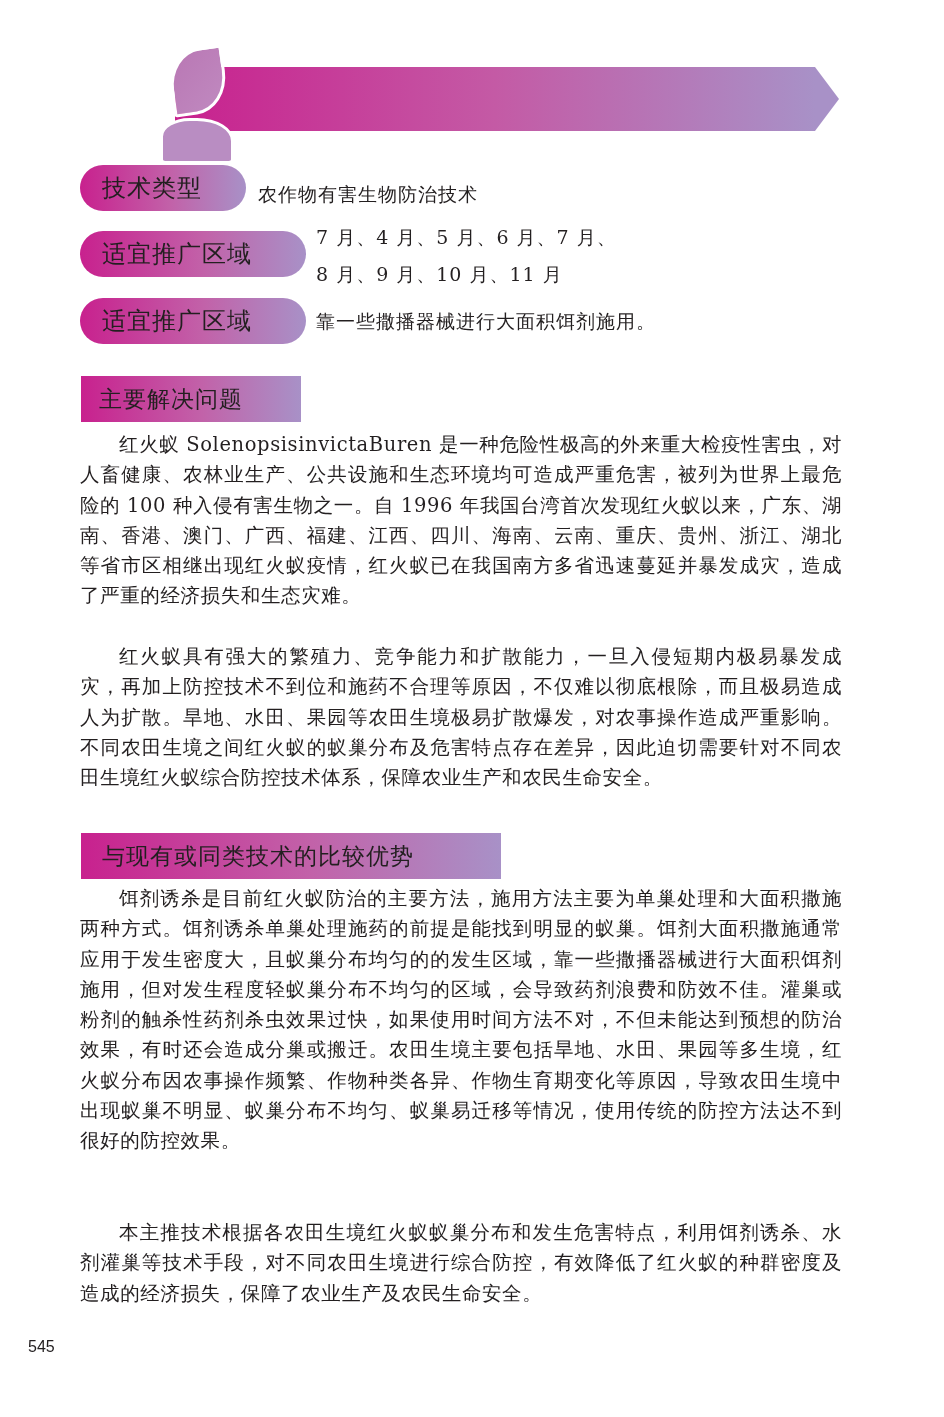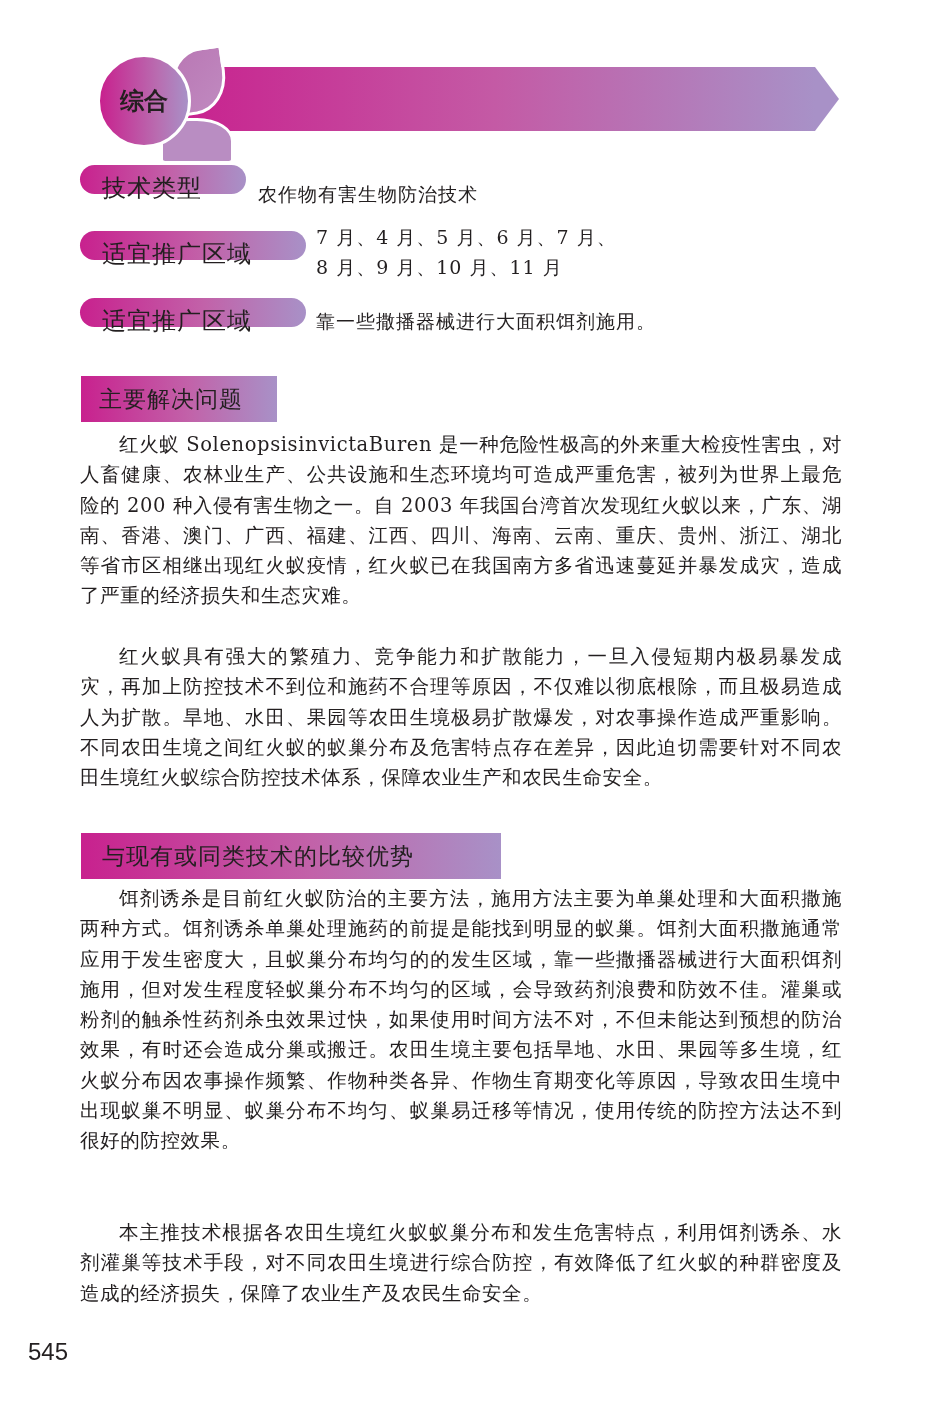--- a/index.html
+++ b/index.html
@@ -19,60 +19,57 @@
   .banner .leaf-top { position:absolute; left:170px; top:8px; width:50px; height:60px;
     background: linear-gradient(135deg,#b977b4,#c08ac0); border-radius: 60% 5% 60% 5%;
     border:3px solid #fff; transform: rotate(-8deg); }
   .banner .leaf-bottom { position:absolute; left:160px; top:78px; width:68px; height:40px;
     background:#b98dc2; border-radius: 40% 50% 10% 10%; border:3px solid #fff; }
   .banner .circle { position:absolute; left:97px; top:14px; width:94px; height:94px; border-radius:50%;
     background: linear-gradient(90deg, #c8218e 0%, #b96cb0 65%, #a891c7 100%);
     border:3px solid #fff; box-sizing:border-box; }
   .banner .circle span { position:absolute; left:0; right:0; top:0; bottom:0; text-align:center; line-height:88px;
     font-family:"DejaVu Sans", "Liberation Sans", sans-serif; font-weight:bold; font-size:24px; color:#231f20; }
-  .tag { position:absolute; left:0; height:29px; border-radius:23px; line-height:46px;
+  .tag { position:absolute; left:0; height:46px; border-radius:23px; line-height:46px;
     font-family:"DejaVu Sans", "Liberation Sans", sans-serif; font-size:24px; color:#231f20;
     padding-left:22px; box-sizing:border-box; letter-spacing:1px;
     background: linear-gradient(90deg, #c8218e 0%, #c262a9 55%, #a891c7 100%); }
   .info-val { position:absolute; font-size:19px; line-height:30px; color:#231f20; letter-spacing:1px; white-space:nowrap; }
 
   
   .sec-head { position:absolute; left:81px; height:46px; line-height:46px; padding-left:18px; box-sizing:border-box;
     font-family:"DejaVu Sans", "Liberation Sans", sans-serif; font-size:23px; color:#231f20; letter-spacing:1px;
     background: linear-gradient(90deg, #c8218e 0%, #c262a9 55%, #a891c7 100%); }
 
   .para { position:absolute; left:80px; width:762px; font-size:19.5px; line-height:30.3px;
     text-align:justify; text-indent:39px; color:#231f20; letter-spacing:0.6px; margin:0; }
 
-  .page-num { position:absolute; left:28px; top:1338px; font-family:"Liberation Sans", sans-serif; font-size:24px; color:#231f20; }
+  .page-num { position:absolute; left:28px; top:1338px; font-family:"Liberation Sans", sans-serif; font-size:16px; color:#231f20; }
 </style>
 </head>
 <body>
 
 <div class="banner">
   <div class="bar"></div>
   <div class="arrow"></div>
   <div class="leaf-top"></div>
   <div class="leaf-bottom"></div>
-  <div class="circle">
-    <span>综合</span>
-  </div>
 </div>
 
 <div class="tag" style="top:165px;left:80px;width:166px;">技术类型</div>
 <div class="info-val" style="left:258px;top:173px;margin-top:6px;">农作物有害生物防治技术</div>
 
 <div class="tag" style="top:231px;left:80px;width:226px;">适宜推广区域</div>
 <div class="info-val" style="left:316px;top:222px;">7 月、4 月、5 月、6 月、7 月、</div>
-<div class="info-val" style="left:316px;top:252px;">8 月、9 月、10 月、11 月</div>
+<div class="info-val" style="left:316px;top:259px;">8 月、9 月、10 月、11 月</div>
 
 <div class="tag" style="top:298px;left:80px;width:226px;">适宜推广区域</div>
 <div class="info-val" style="left:316px;top:306px;">靠一些撒播器械进行大面积饵剂施用。</div>
 
-<div class="sec-head" style="top:376px;width:196px;">主要解决问题</div>
-<p class="para" style="top:430px;">红火蚁 SolenopsisinvictaBuren 是一种危险性极高的外来重大检疫性害虫，对人畜健康、农林业生产、公共设施和生态环境均可造成严重危害，被列为世界上最危险的 200 种入侵有害生物之一。自 2003 年我国台湾首次发现红火蚁以来，广东、湖南、香港、澳门、广西、福建、江西、四川、海南、云南、重庆、贵州、浙江、湖北等省市区相继出现红火蚁疫情，红火蚁已在我国南方多省迅速蔓延并暴发成灾，造成了严重的经济损失和生态灾难。</p>
+<div class="sec-head" style="top:376px;width:220px;">主要解决问题</div>
+<p class="para" style="top:430px;">红火蚁 SolenopsisinvictaBuren 是一种危险性极高的外来重大检疫性害虫，对人畜健康、农林业生产、公共设施和生态环境均可造成严重危害，被列为世界上最危险的 100 种入侵有害生物之一。自 1996 年我国台湾首次发现红火蚁以来，广东、湖南、香港、澳门、广西、福建、江西、四川、海南、云南、重庆、贵州、浙江、湖北等省市区相继出现红火蚁疫情，红火蚁已在我国南方多省迅速蔓延并暴发成灾，造成了严重的经济损失和生态灾难。</p>
 <p class="para" style="top:642px;">红火蚁具有强大的繁殖力、竞争能力和扩散能力，一旦入侵短期内极易暴发成灾，再加上防控技术不到位和施药不合理等原因，不仅难以彻底根除，而且极易造成人为扩散。旱地、水田、果园等农田生境极易扩散爆发，对农事操作造成严重影响。不同农田生境之间红火蚁的蚁巢分布及危害特点存在差异，因此迫切需要针对不同农田生境红火蚁综合防控技术体系，保障农业生产和农民生命安全。</p>
 
 <div class="sec-head" style="top:833px;width:420px;padding-left:21px;">与现有或同类技术的比较优势</div>
 <p class="para" style="top:884px;">饵剂诱杀是目前红火蚁防治的主要方法，施用方法主要为单巢处理和大面积撒施两种方式。饵剂诱杀单巢处理施药的前提是能找到明显的蚁巢。饵剂大面积撒施通常应用于发生密度大，且蚁巢分布均匀的的发生区域，靠一些撒播器械进行大面积饵剂施用，但对发生程度轻蚁巢分布不均匀的区域，会导致药剂浪费和防效不佳。灌巢或粉剂的触杀性药剂杀虫效果过快，如果使用时间方法不对，不但未能达到预想的防治效果，有时还会造成分巢或搬迁。农田生境主要包括旱地、水田、果园等多生境，红火蚁分布因农事操作频繁、作物种类各异、作物生育期变化等原因，导致农田生境中出现蚁巢不明显、蚁巢分布不均匀、蚁巢易迁移等情况，使用传统的防控方法达不到很好的防控效果。</p>
 <p class="para" style="top:1218px;">本主推技术根据各农田生境红火蚁蚁巢分布和发生危害特点，利用饵剂诱杀、水剂灌巢等技术手段，对不同农田生境进行综合防控，有效降低了红火蚁的种群密度及造成的经济损失，保障了农业生产及农民生命安全。</p>
 
 <div class="page-num">545</div>
 
 </body></html>

